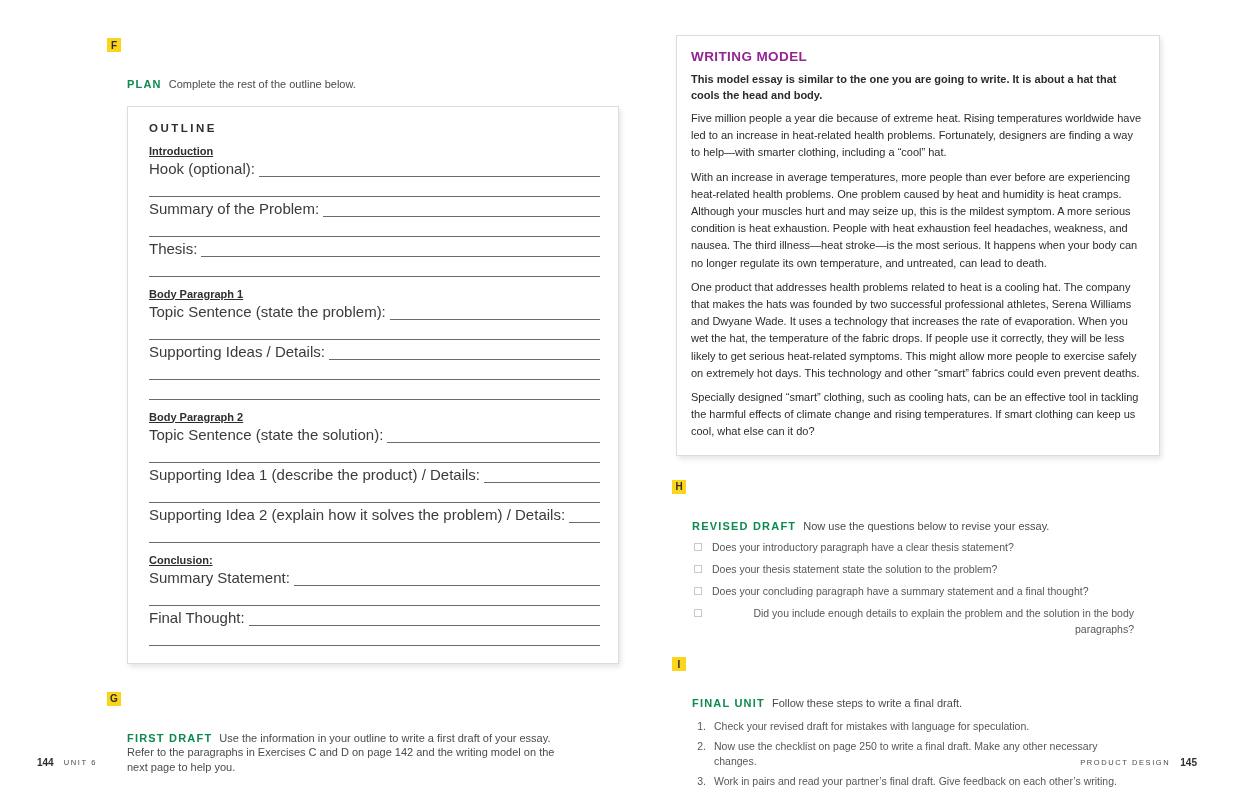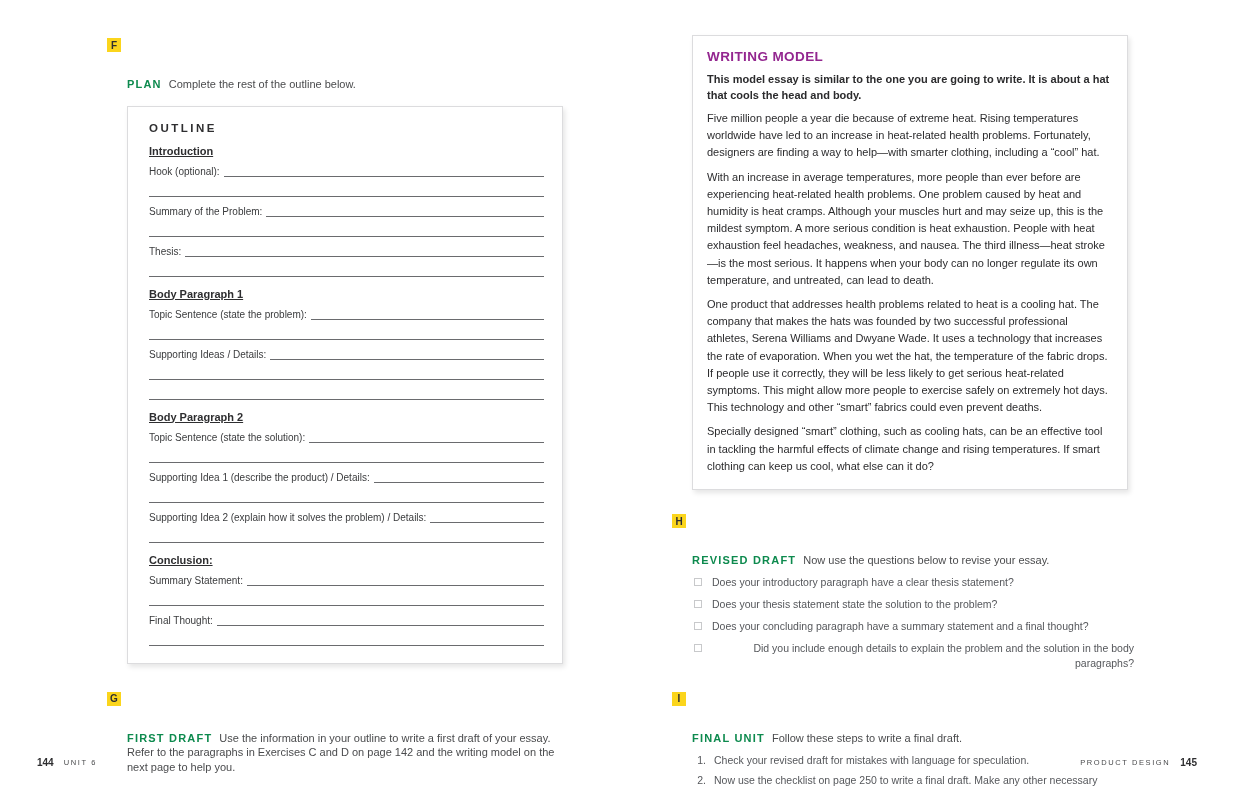--- a/index.html
+++ b/index.html
@@ -15,36 +15,36 @@
     flex:0 0 14px; width:14px; height:14px; background:#fbd51c; color:#2e2e30;
     font-size:10px; font-weight:bold; display:flex; align-items:center; justify-content:center;
     margin-top:1px;
   }
   .ex-text { flex:1; font-size:11px; line-height:14.5px; color:#4a4b4d;margin-top:40px; }
   .ex-head { color:#0d8a4e; font-weight:bold; letter-spacing:1.2px; margin-right:7px; font-size:11px; }
 
   
   #left-page { position:absolute; left:107px; top:37px; width:468px; }
   .outline-box {
-    margin:14px 0 0 20px; width:436px; background:#ffffff;
+    margin:14px 0 0 20px; width:492px; background:#ffffff;
     border:1px solid #dcdcde; box-shadow:2px 3px 5px rgba(0,0,0,0.10);
     padding:15px 18px 17px 21px;
   }
   .outline-title { font-size:11.5px; font-weight:bold; letter-spacing:2.5px; color:#2e2e30; }
   .o-heading { font-size:11px; font-weight:bold; color:#2e2e30; margin-top:11px;text-decoration:underline; }
-  .field { display:flex; align-items:flex-end; height:20px; font-size:10px; color:#3a3b3d; }
+  .field { display:flex; align-items:flex-end; height:20px; font-size:15px; color:#3a3b3d; }
   .f-label { white-space:nowrap; padding-right:4px; }
   .f-line { flex:1; border-bottom:1px solid #6a6b6e; height:14px; }
   .cont { height:20px; border-bottom:1px solid #6a6b6e; }
   #exercise-g { margin-top:27px; }
 
   
   #right-page { position:absolute; left:672px; top:35px; width:462px; }
   .wm-box {
-    margin-left:20px; width:436px; background:#ffffff;
+    margin-left:4px; width:484px; background:#ffffff;
     border:1px solid #dcdcde; box-shadow:2px 3px 5px rgba(0,0,0,0.10);
     padding:13px 16px 14px 14px;
   }
   .wm-title { color:#93268f; font-weight:bold; font-size:13.5px; letter-spacing:0.4px; }
   .wm-intro { font-size:11px; font-weight:bold; color:#2b2b2d; line-height:15.5px; margin-top:8px; }
   .wm-p { font-size:11px; color:#2b2b2d; line-height:17.2px; margin-top:7px; }
 
   #exercise-h { margin-top:23px; }
   .check-list { margin:7px 0 0 2px; }
   .check-item { display:flex; gap:10px; font-size:10.5px; color:#55575b; line-height:15.5px; margin-top:6.5px;text-align:right; }

